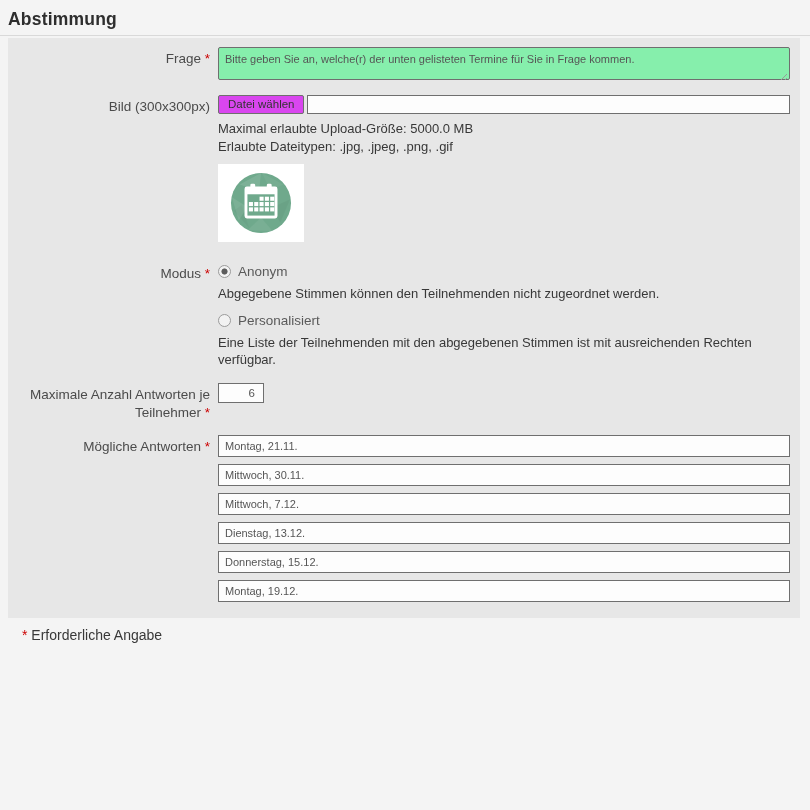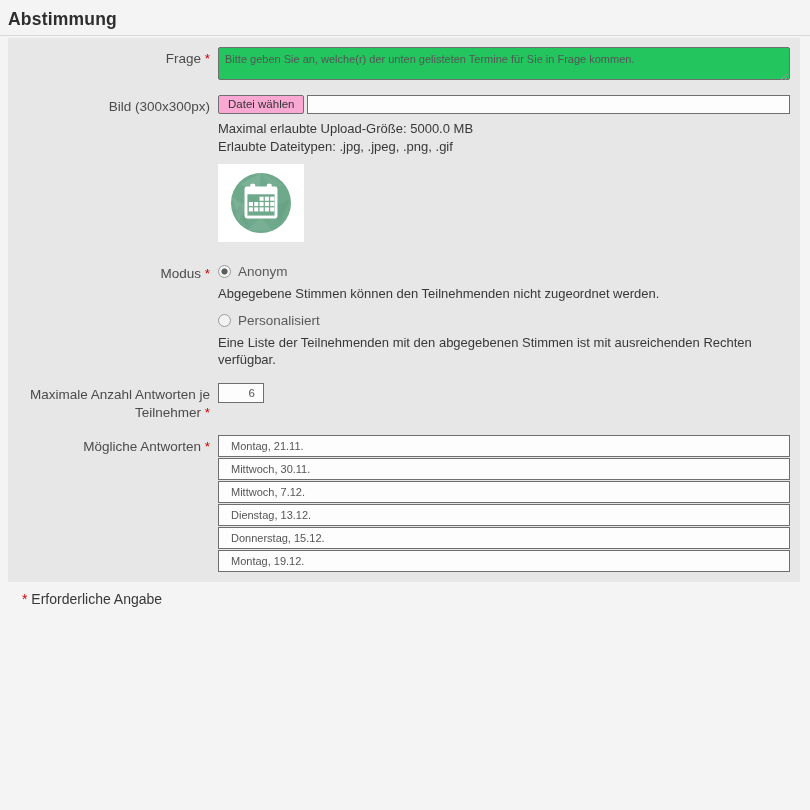--- a/index.html
+++ b/index.html
@@ -38,21 +38,21 @@
   .req { color: #cc0000; }
 
   
   .row-frage { margin-bottom: 11px; }
   .ta-wrap { position: relative; }
   textarea.question {
     width: 100%;
     height: 33px;
     border: 1px solid #6f6f6f;
     border-radius: 2px;
-    background: #22c55e;
+    background: #86efac;
     font-family: "Liberation Sans", "DejaVu Sans", sans-serif;
     font-size: 11px;
     color: #555;
     padding: 5px 6px;
     resize: none;
     overflow: hidden;
     line-height: 13px;
   }
   .resize-handle {
     position: absolute;
@@ -60,21 +60,21 @@
     width: 9px; height: 9px;
     background: repeating-linear-gradient(135deg, transparent 0 2px, #9a9a9a 2px 3px);
     clip-path: polygon(100% 0, 100% 100%, 0 100%);
     pointer-events: none;
   }
 
   
   .file-row { display: flex; height: 19px; }
   .file-btn {
     border: 1px solid #6f6f6f;
-    background: #f9a8d4;
+    background: #d946ef;
     border-radius: 2px;
     font-family: "Liberation Sans", "DejaVu Sans", sans-serif;
     font-size: 11.5px;
     color: #333;
     padding: 0 9px;
     height: 19px;
     line-height: 17px;
     cursor: pointer;
     flex: none;
     text-align: center;
@@ -133,22 +133,22 @@
 
   
   .answer-input {
     display: block;
     width: 100%;
     height: 22px;
     border: 1px solid #6f6f6f;
     background: #fdfdfd;
     font-size: 11px;
     color: #555;
-    padding: 0 12px;
-    margin-bottom: 1px;
+    padding: 0 6px;
+    margin-bottom: 7px;
   }
 
   
   .required-note {
     margin: 9px 0 0 22px;
     font-size: 14px;
     color: #383838;
   }
 </style>
 </head>

